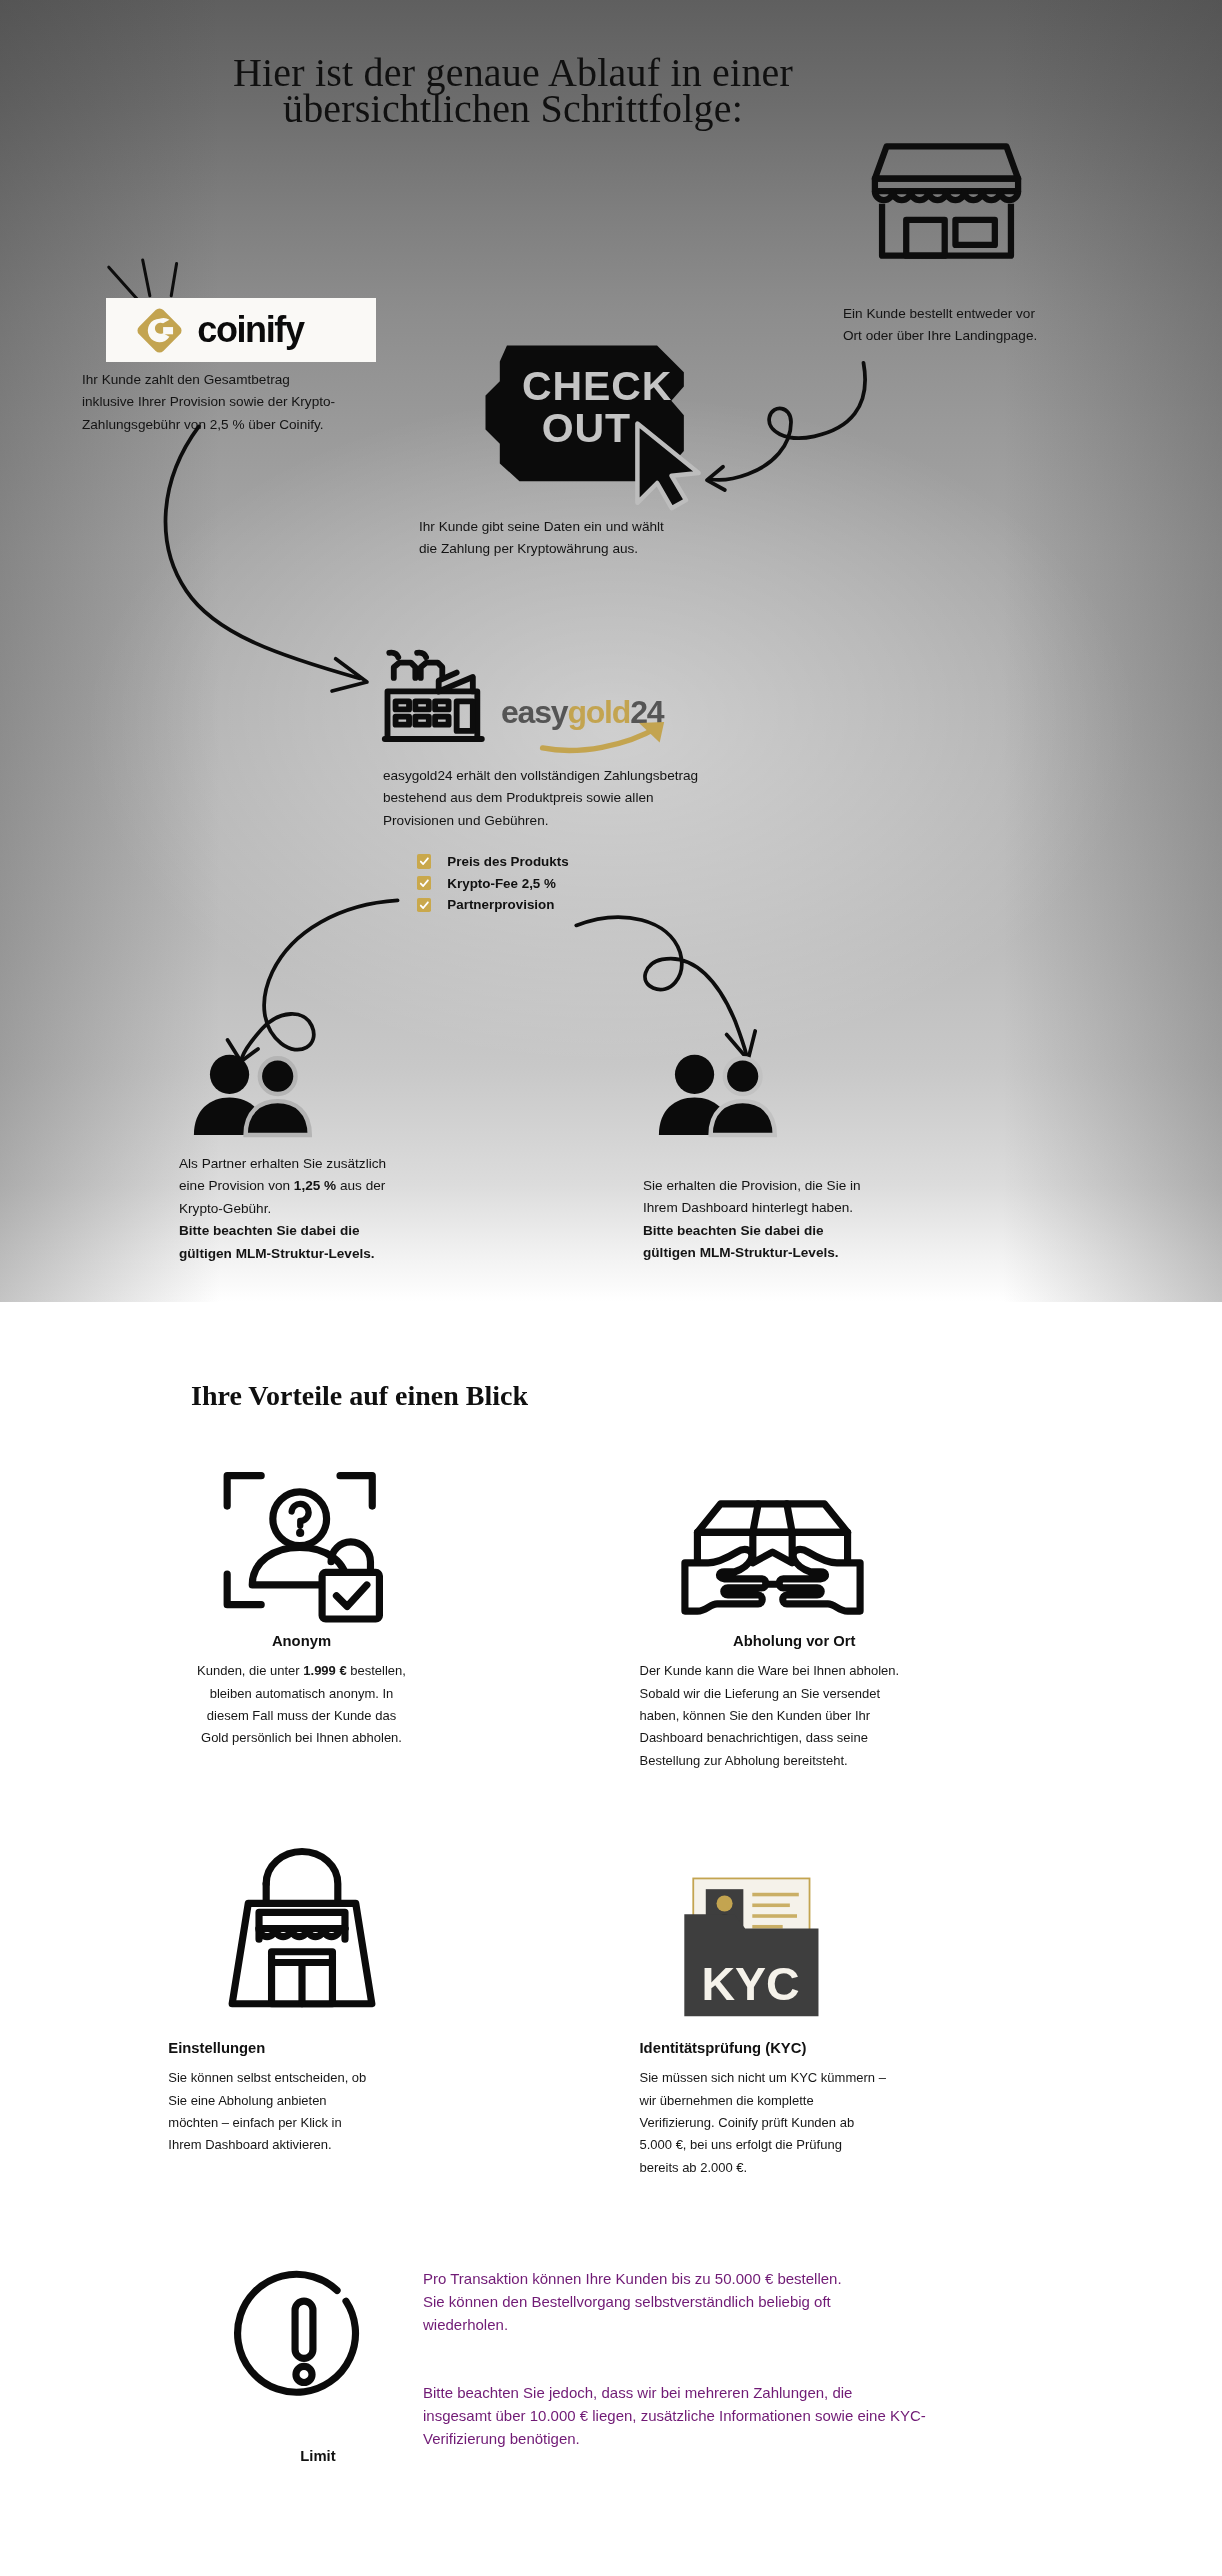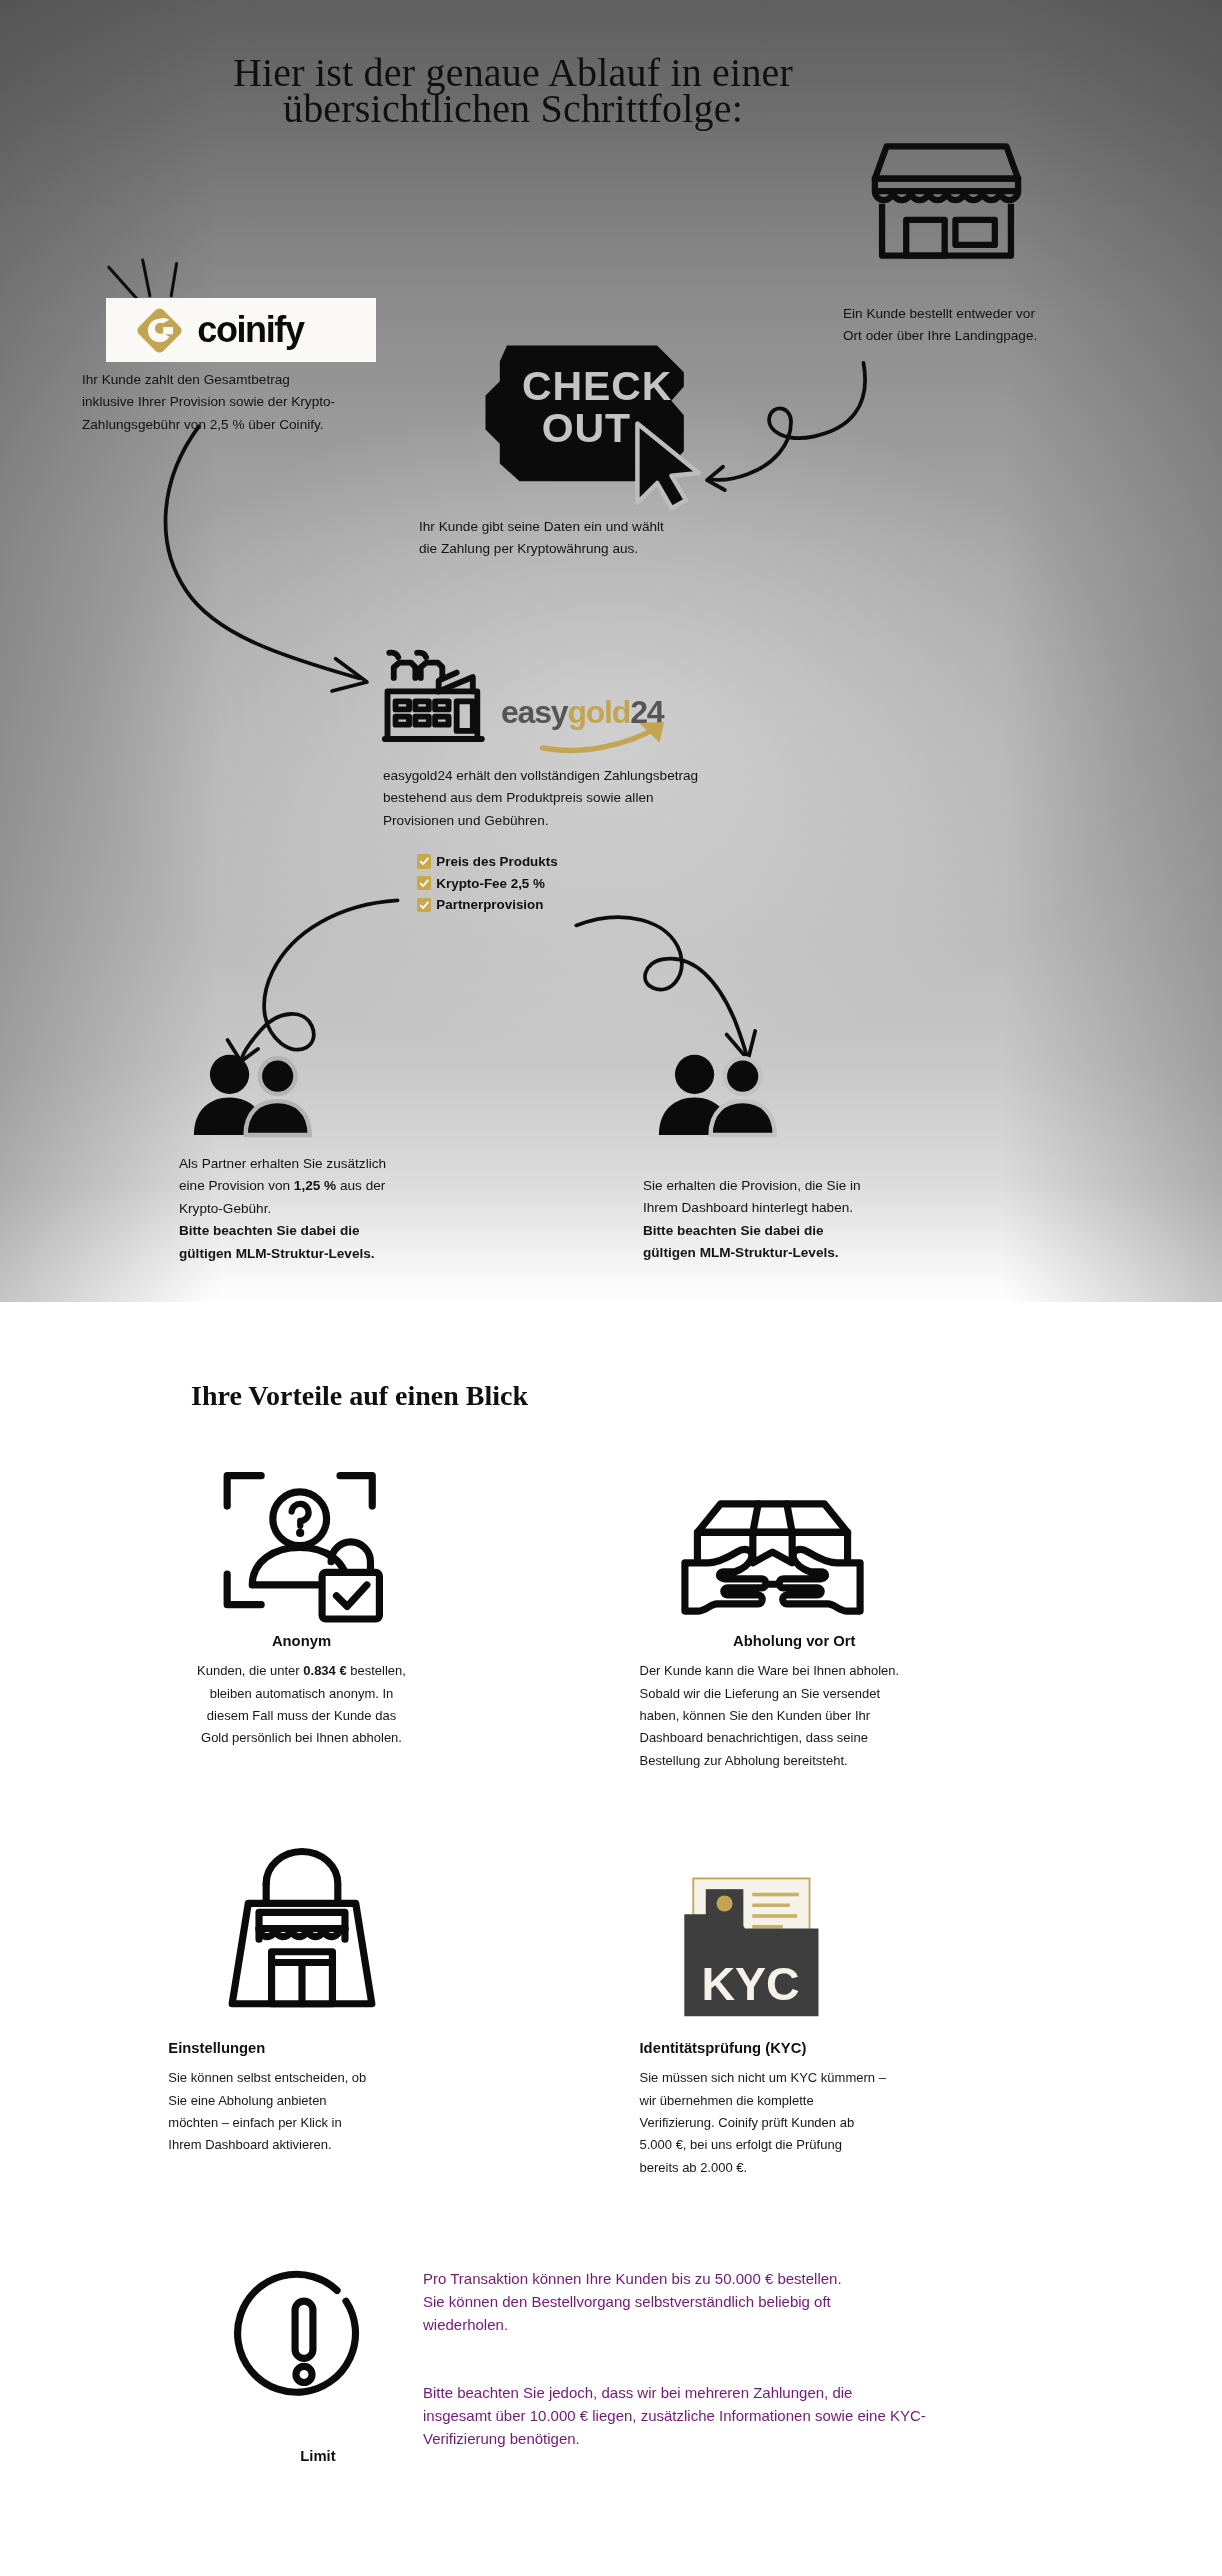--- a/index.html
+++ b/index.html
@@ -63,21 +63,21 @@
     font-weight:700; font-size:41px; line-height:42px; color:#c4c4c4;
     letter-spacing:0.9px;
   }
 
   
   .eg-word{ font-size:32px; font-weight:700; letter-spacing:-1.2px; line-height:1;
             font-family:"Liberation Sans", sans-serif; }
   .eg-gray{ color:#555; }
 
   .check-list{ position:absolute; left:385px; top:852px; }
-  .check-row{ display:flex; align-items:center; gap:5px; height:19px; margin-bottom:2.7px;padding-left:32px; }
+  .check-row{ display:flex; align-items:center; gap:16px; height:19px; margin-bottom:2.7px;padding-left:32px; }
   .check-row .lbl{ font-size:13.4px; font-weight:700; color:#111; }
   .cbox{ width:14.3px; height:14.3px; background:#c9a84c; border-radius:1.8px;
          display:flex; align-items:center; justify-content:center; flex:0 0 auto;}
   .cbox svg{ width:10.7px; height:10.7px; }
 
   
   #benefits{
     position:absolute; left:0; top:1302px; width:1223px; height:895px; background:#fff;
   }
   .sec-title{
@@ -297,21 +297,21 @@
         <path d="M80 54 a9.5 9.5 0 1 1 9.6 10.5 v5.5" stroke-width="7"></path>
         <circle cx="89.5" cy="78" r="4.6" fill="#0b0b0b" stroke="none"></circle>
         <path d="M36 136 C36 110 60 94 89 94 C118 94 142 110 142 136 Z" fill="#fff"></path>
         <path d="M124 110 a22 22 0 0 1 44 0 v16"></path>
         <rect x="114" y="122" width="64" height="52" rx="4" fill="#fff"></rect>
         <path d="M130 148 l12 12 l22 -24"></path>
       </svg>
     </div>
     <div class="ttl">Anonym</div>
     <div class="desc">
-      <div><span>Kunden, die unter </span><b>0.834 €</b><span> bestellen,</span></div>
+      <div><span>Kunden, die unter </span><b>1.999 €</b><span> bestellen,</span></div>
       <div>bleiben automatisch anonym. In</div>
       <div>diesem Fall muss der Kunde das</div>
       <div>Gold persönlich bei Ihnen abholen.</div>
     </div>
   </div>
 
   <div class="card left-al" style="left:627px; top:152px; width:322px;">
     <div class="ico" style="justify-content:flex-start; padding-left:38px;">
       <svg width="215" height="143" viewBox="0 0 240 160" fill="none" stroke="#0b0b0b" stroke-width="8" stroke-linejoin="round" stroke-linecap="round">
         <path d="M62 30 H178 L204 62 H36 Z"></path>

